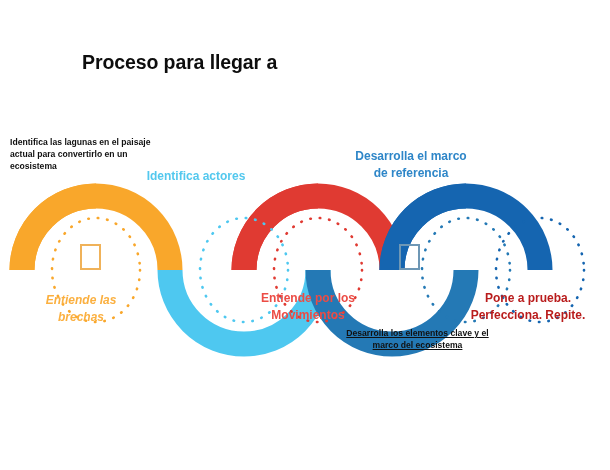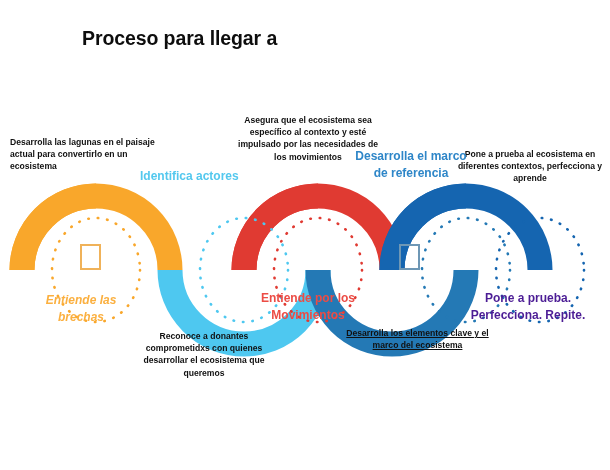--- a/index.html
+++ b/index.html
@@ -28,20 +28,21 @@
     top: 24px;
     width: 500px;
   }
   .title-line {
     font-size: 19.5px;
     font-weight: bold;
     color: #0d0d0d;
     letter-spacing: -0.1px;
     line-height: 1.5;
     white-space: nowrap;
+    margin-top: 24px;
   }
   .title-line.second {
     margin-left: 0px;
   }
 
   
   #wave {
     position: absolute;
     left: 0;
     top: 0;
@@ -68,24 +69,24 @@
   .cap-1 { left: 10px;  top: 136px; width: 150px; text-align: left; }
   .cap-3 { left: 232px; top: 114px; width: 152px; text-align: center; }
   .cap-5 { left: 452px; top: 148px; width: 156px; text-align: center; }
 
   
   .cap-2 { left: 130px; top: 330px; width: 148px; text-align: center; }
   .cap-4 { left: 345px; top: 327px; width: 145px; text-align: center; text-decoration: underline; }
 
   
   .head-1 { left: 22px;  top: 292px; width: 118px; text-align: center; color: #FBB040; font-style: italic; }
-  .head-2 { left: 140px; top: 168px; width: 112px; color: #53C8EE; }
+  .head-2 { left: 140px; top: 168px; width: 112px; text-align: center; color: #53C8EE; }
   .head-3 { left: 252px; top: 290px; width: 112px; text-align: center; color: #EC4C45; }
   .head-4 { left: 352px; top: 148px; width: 118px; text-align: center; color: #2E86C8; }
-  .head-5 { left: 458px; top: 290px; width: 140px; text-align: center; color: #4c1d95; }
+  .head-5 { left: 458px; top: 290px; width: 140px; text-align: center; color: #b91c1c; }
 </style>
 </head>
 <body>
 
 <div id="canvas">
 
   <div class="title-block">
     <div class="title-line">Proceso para llegar a</div>
   </div>
 
@@ -108,25 +109,22 @@
     <ellipse cx="96" cy="270" rx="44" ry="52" fill="none" stroke="#F9A72B" stroke-width="2.6" stroke-linecap="round" stroke-dasharray="0.5 9"></ellipse>
     <ellipse cx="244" cy="270" rx="44" ry="52" fill="none" stroke="#4EC8F0" stroke-width="2.6" stroke-linecap="round" stroke-dasharray="0.5 9"></ellipse>
     <ellipse cx="318" cy="270" rx="44" ry="52" fill="none" stroke="#E03A32" stroke-width="2.6" stroke-linecap="round" stroke-dasharray="0.5 9"></ellipse>
     <ellipse cx="466" cy="270" rx="44" ry="52" fill="none" stroke="#2479B5" stroke-width="2.6" stroke-linecap="round" stroke-dasharray="0.5 9"></ellipse>
     <ellipse cx="540" cy="270" rx="44" ry="52" fill="none" stroke="#1565B0" stroke-width="2.6" stroke-linecap="round" stroke-dasharray="0.5 9"></ellipse>
 
     <rect x="81" y="245" width="19" height="24" fill="none" stroke="#F0B259" stroke-width="2"></rect>
     <rect x="400" y="245" width="19" height="24" fill="none" stroke="#6E97B5" stroke-width="2"></rect>
   </svg>
 
-  <div class="cap cap-1">Desarrolla las lagunas en el paisaje actual para convertirlo en un ecosistema</div>
-  <div class="cap cap-2">Reconoce a donantes comprometidxs con quienes desarrollar el ecosistema que queremos</div>
-  <div class="cap cap-3">Asegura que el ecosistema sea específico al contexto y esté impulsado por las necesidades de los movimientos</div>
+  <div class="cap cap-1">Identifica las lagunas en el paisaje actual para convertirlo en un ecosistema</div>
   <div class="cap cap-4">Desarrolla los elementos clave y el marco del ecosistema</div>
-  <div class="cap cap-5">Pone a prueba al ecosistema en diferentes contextos, perfecciona y aprende</div>
 
   <div class="heading head-1">Entiende las brechas</div>
   <div class="heading head-2">Identifica actores</div>
   <div class="heading head-3">Entiende por los Movimientos</div>
   <div class="heading head-4">Desarrolla el marco de referencia</div>
   <div class="heading head-5">Pone a prueba. Perfecciona. Repite.</div>
 
 </div>
 
 </body></html>

